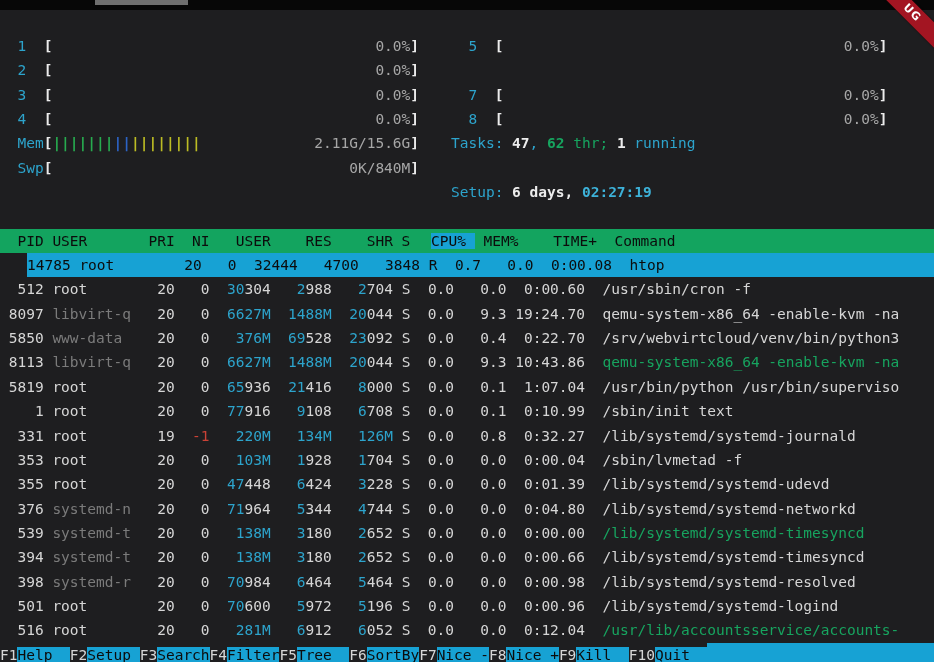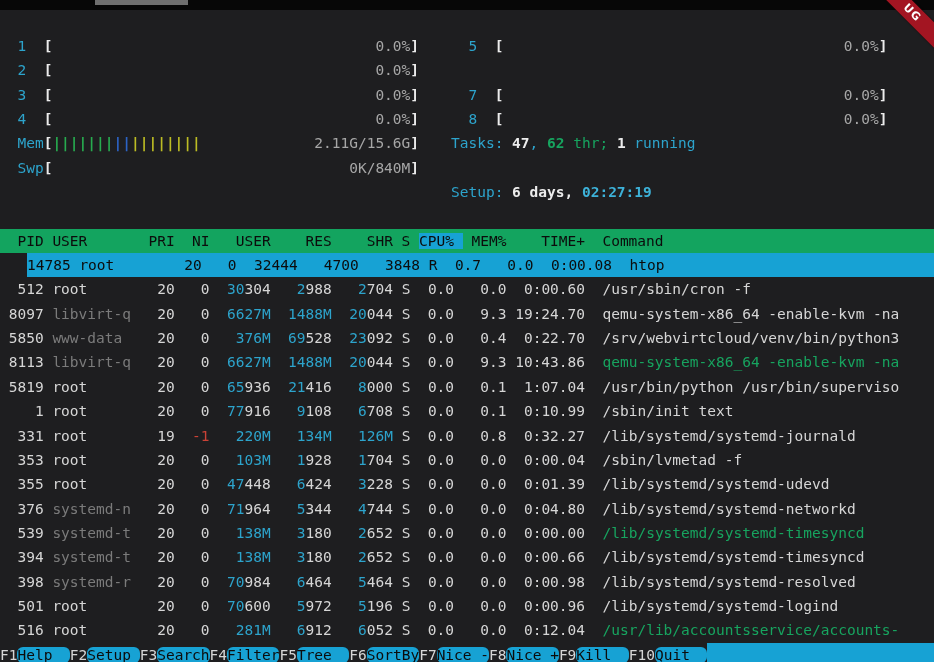--- a/index.html
+++ b/index.html
@@ -34,27 +34,27 @@
   .c-ug{color:var(--user-gray)}
   .c-gr{color:var(--green)}
   .c-grb{color:var(--green);font-weight:bold}
   .c-r{color:var(--red)}
   .bar-g{color:var(--bar-green);font-weight:bold}
   .bar-b{color:var(--bar-blue);font-weight:bold}
   .bar-y{color:var(--bar-yellow);font-weight:bold}
   
   .thead{background:var(--green-bg);}
   .thead span{color:#0c0c0c;}
-  .thead .sortcol{background:var(--sel-bg);}
+  .thead .sortcol{background:var(--sel-bg);margin-left:12px;}
   .row.selected{background:var(--sel-bg);margin-left:27px;}
   .row.selected span{color:#0c0c0c !important;font-weight:normal !important;}
   
   .fbar{display:flex;background:var(--bg);}
   .fbar .k{color:var(--white);white-space:pre;}
-  .fbar .l{background:var(--sel-bg);color:#0c0c0c;white-space:pre;border-radius:6px;}
+  .fbar .l{background:var(--sel-bg);color:#0c0c0c;white-space:pre;}
   .fbar .fill{flex:1;background:var(--sel-bg);}
 </style>
 </head>
 <body>
 
 <div class="screen" style="--bg: #1e1e20; --white: #d6d6d6; --bright: #ececec; --gray: #a7a7a7; --user-gray: #7b7b7b; --cyan: #2da4cc; --cyan-bright: #3db2d9; --cyan-light: #9fd4e6; --green: #17a45f; --green-bg: #13a45f; --sel-bg: #17a2d4; --red: #cb4236; --bar-green: #27ab4f; --bar-blue: #2c63c4; --bar-yellow: #bcbc24; --ribbon-bg: #a31522;">
   <div class="topstrip">
     <div class="topbar"></div>
   </div>
   <div class="ribbon"><span>UG</span></div>

